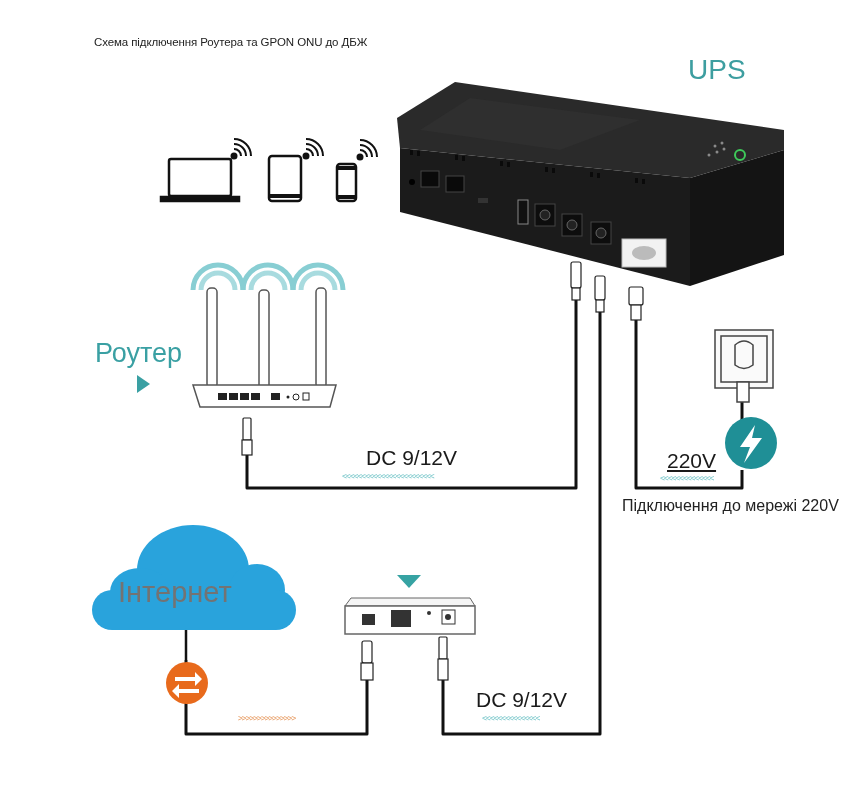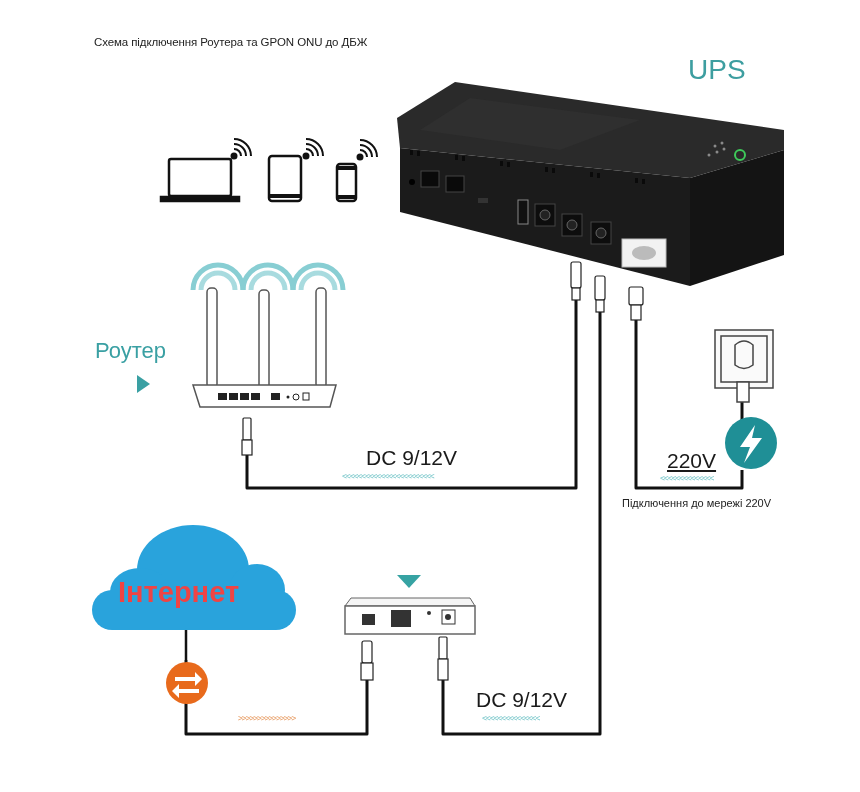--- a/index.html
+++ b/index.html
@@ -1,26 +1,26 @@
 <!DOCTYPE html>
 <html><head>
 <meta charset="utf-8">
 <style>
   html, body { margin: 0; padding: 0; background: #ffffff; }
   body { width: 860px; height: 792px; position: relative; overflow: hidden; font-family: "Liberation Sans", sans-serif; }
   #stage { position: absolute; left: 0; top: 0; width: 860px; height: 660px; }
   .title { position: absolute; left: 94px; top: 36px; font-size: 11.5px; color: #222; letter-spacing: -0.1px; }
   .lbl-ups { position: absolute; left: 688px; top: 54px; font-size: 28px; color: #3d9ea0; text-align: right; }
-  .lbl-router { position: absolute; left: 95px; top: 338px; font-size: 22px; color: #3aa0a3; }
+  .lbl-router { position: absolute; left: 95px; top: 338px; font-size: 27px; color: #3aa0a3; }
   .lbl-gpon { position: absolute; left: 333px; top: 543px; font-size: 27px; color: #36a3a3; }
   .lbl-dc1 { position: absolute; left: 366px; top: 446px; font-size: 21px; color: #1a1a1a; }
   .lbl-dc2 { position: absolute; left: 476px; top: 688px; font-size: 21px; color: #1a1a1a; }
   .lbl-220 { position: absolute; left: 667px; top: 449px; font-size: 21px; color: #1a1a1a; text-decoration: underline; }
-  .lbl-mains { position: absolute; left: 622px; top: 497px; font-size: 11px; color: #222; }
-  .lbl-internet { position: absolute; left: 118px; top: 576px; font-size: 29px; font-weight: bold; color: #ef4444; }
+  .lbl-mains { position: absolute; left: 622px; top: 497px; font-size: 16px; color: #222; }
+  .lbl-internet { position: absolute; left: 118px; top: 576px; font-size: 29px; font-weight: normal; color: #737373; }
   .arrows { position: absolute; font-size: 8px; letter-spacing: -1px; font-family: "DejaVu Sans Mono", monospace; }
   .arr1 { left: 342px; top: 472px; color: #7ec9cc; }
   .arr2 { left: 482px; top: 714px; color: #7ec9cc; }
   .arr3 { left: 660px; top: 474px; color: #7ec9cc; }
   .arr4 { left: 238px; top: 714px; color: #e8a06a; }
 </style>
 </head>
 <body>
 
 <div id="stage">

